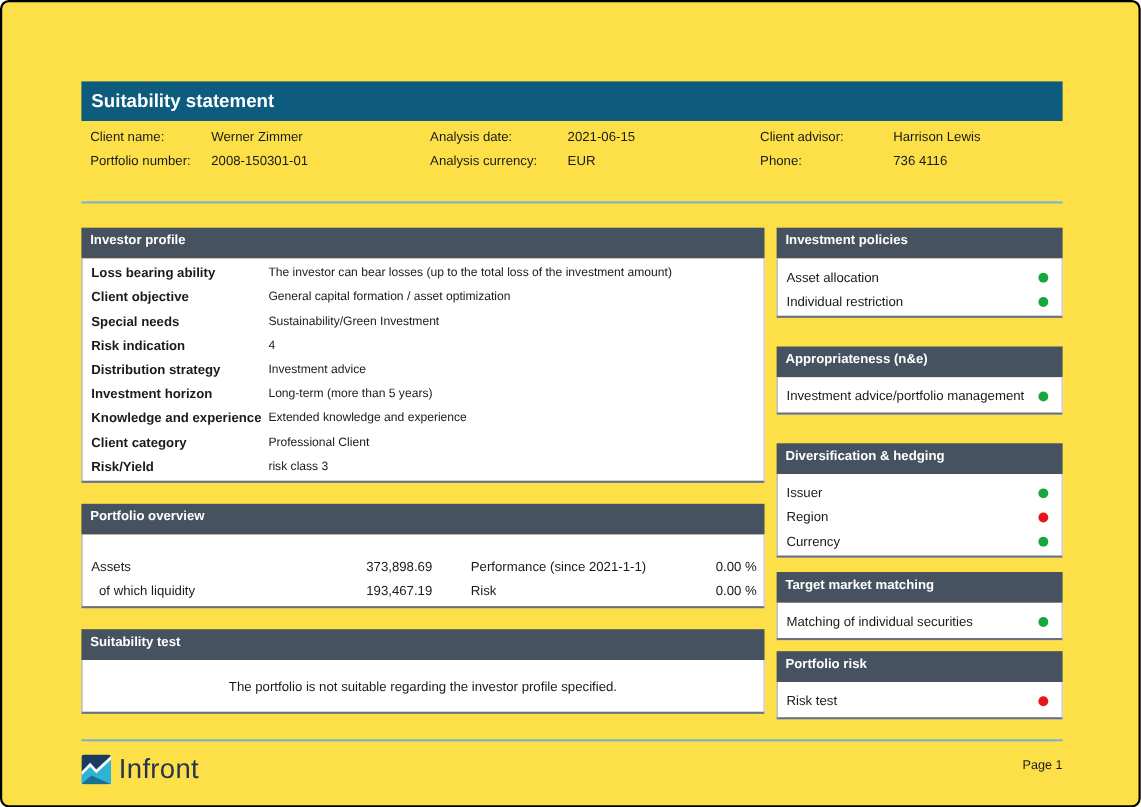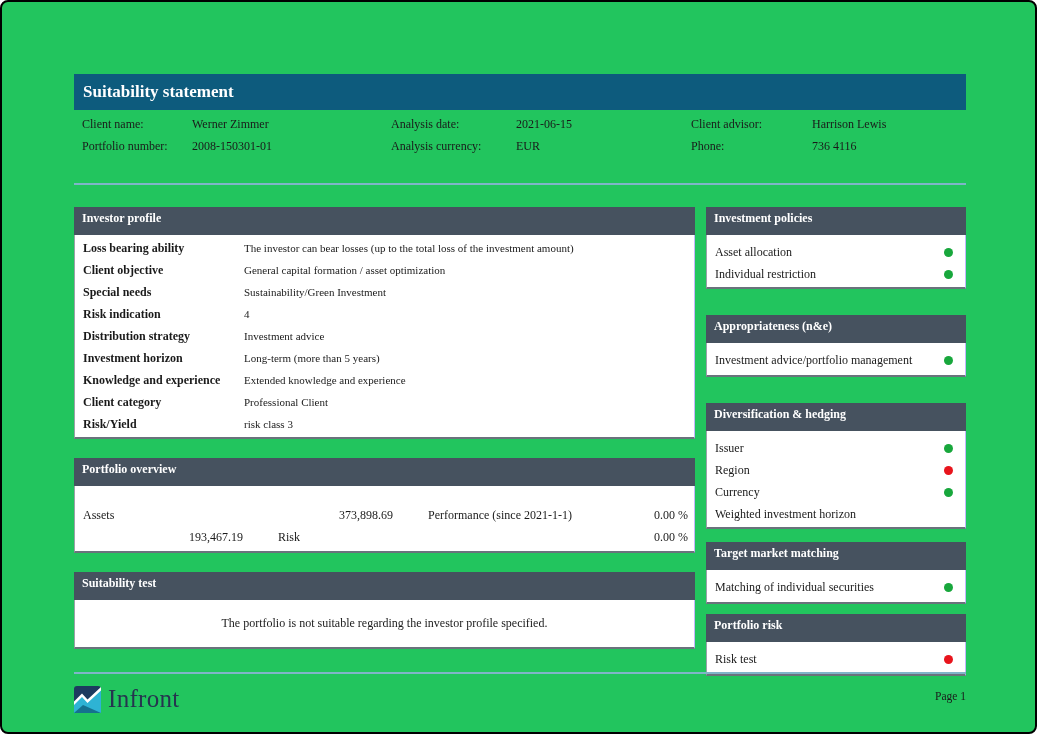--- a/index.html
+++ b/index.html
@@ -1,17 +1,17 @@
 <!DOCTYPE html>
 <html><head>
 <meta charset="utf-8">
 <style>
   html,body{margin:0;padding:0;background:#fff;}
   body{width:1037px;height:734px;font-family:"Liberation Sans",sans-serif;color:#1a1a1a;position:relative;overflow:hidden;}
-  .page{position:absolute;inset:0;border:2px solid #000;border-radius:8px;background:#22c55e;box-sizing:border-box;font-family:Liberation Serif, serif;}
+  .page{position:absolute;inset:0;border:2px solid #000;border-radius:8px;background:#fde047;box-sizing:border-box;}
 
   
   .title-bar{position:absolute;left:72px;top:72px;width:892px;height:36px;background:#0d5b7d;box-sizing:border-box;}
   .title-bar span{display:block;line-height:36px;padding-left:9px;color:#fff;font-size:17px;font-weight:bold;}
 
   
   .ci{position:absolute;height:22px;line-height:22px;font-size:12px;white-space:nowrap;}
   .r1{top:111px;} .r2{top:133px;}
   .c1l{left:80px;} .c1v{left:190px;} .c2l{left:389px;} .c2v{left:514px;} .c3l{left:689px;} .c3v{left:810px;}
 
@@ -134,20 +134,21 @@
     <section style="margin-top:19px;">
       <div class="sec-head">Portfolio overview</div>
       <div class="sec-body po-body">
         <div class="po-row">
           <span class="l1">Assets</span>
           <span class="v1">373,898.69</span>
           <span class="l2">Performance (since 2021-1-1)</span>
           <span class="v2">0.00 %</span>
         </div>
         <div class="po-row">
+          <span class="l1 indent">of which liquidity</span>
           <span class="v1">193,467.19</span>
           <span class="l2">Risk</span>
           <span class="v2">0.00 %</span>
         </div>
       </div>
     </section>
 
     <section style="margin-top:19px;">
       <div class="sec-head">Suitability test</div>
       <div class="sec-body st-body">
@@ -190,24 +191,20 @@
           <span>Issuer</span>
           <span class="dot" data-status="green"></span>
         </div>
         <div class="rp-row">
           <span>Region</span>
           <span class="dot" data-status="red"></span>
         </div>
         <div class="rp-row">
           <span>Currency</span>
           <span class="dot" data-status="green"></span>
-        </div>
-        <div class="rp-row">
-          <span>Weighted investment horizon</span>
-          <span class="dot" data-status="none"></span>
         </div>
       </div>
     </section>
 
     <section class="panel gap10">
       <div class="sec-head">Target market matching</div>
       <div class="sec-body rp-body">
         <div class="rp-row">
           <span>Matching of individual securities</span>
           <span class="dot" data-status="green"></span>

